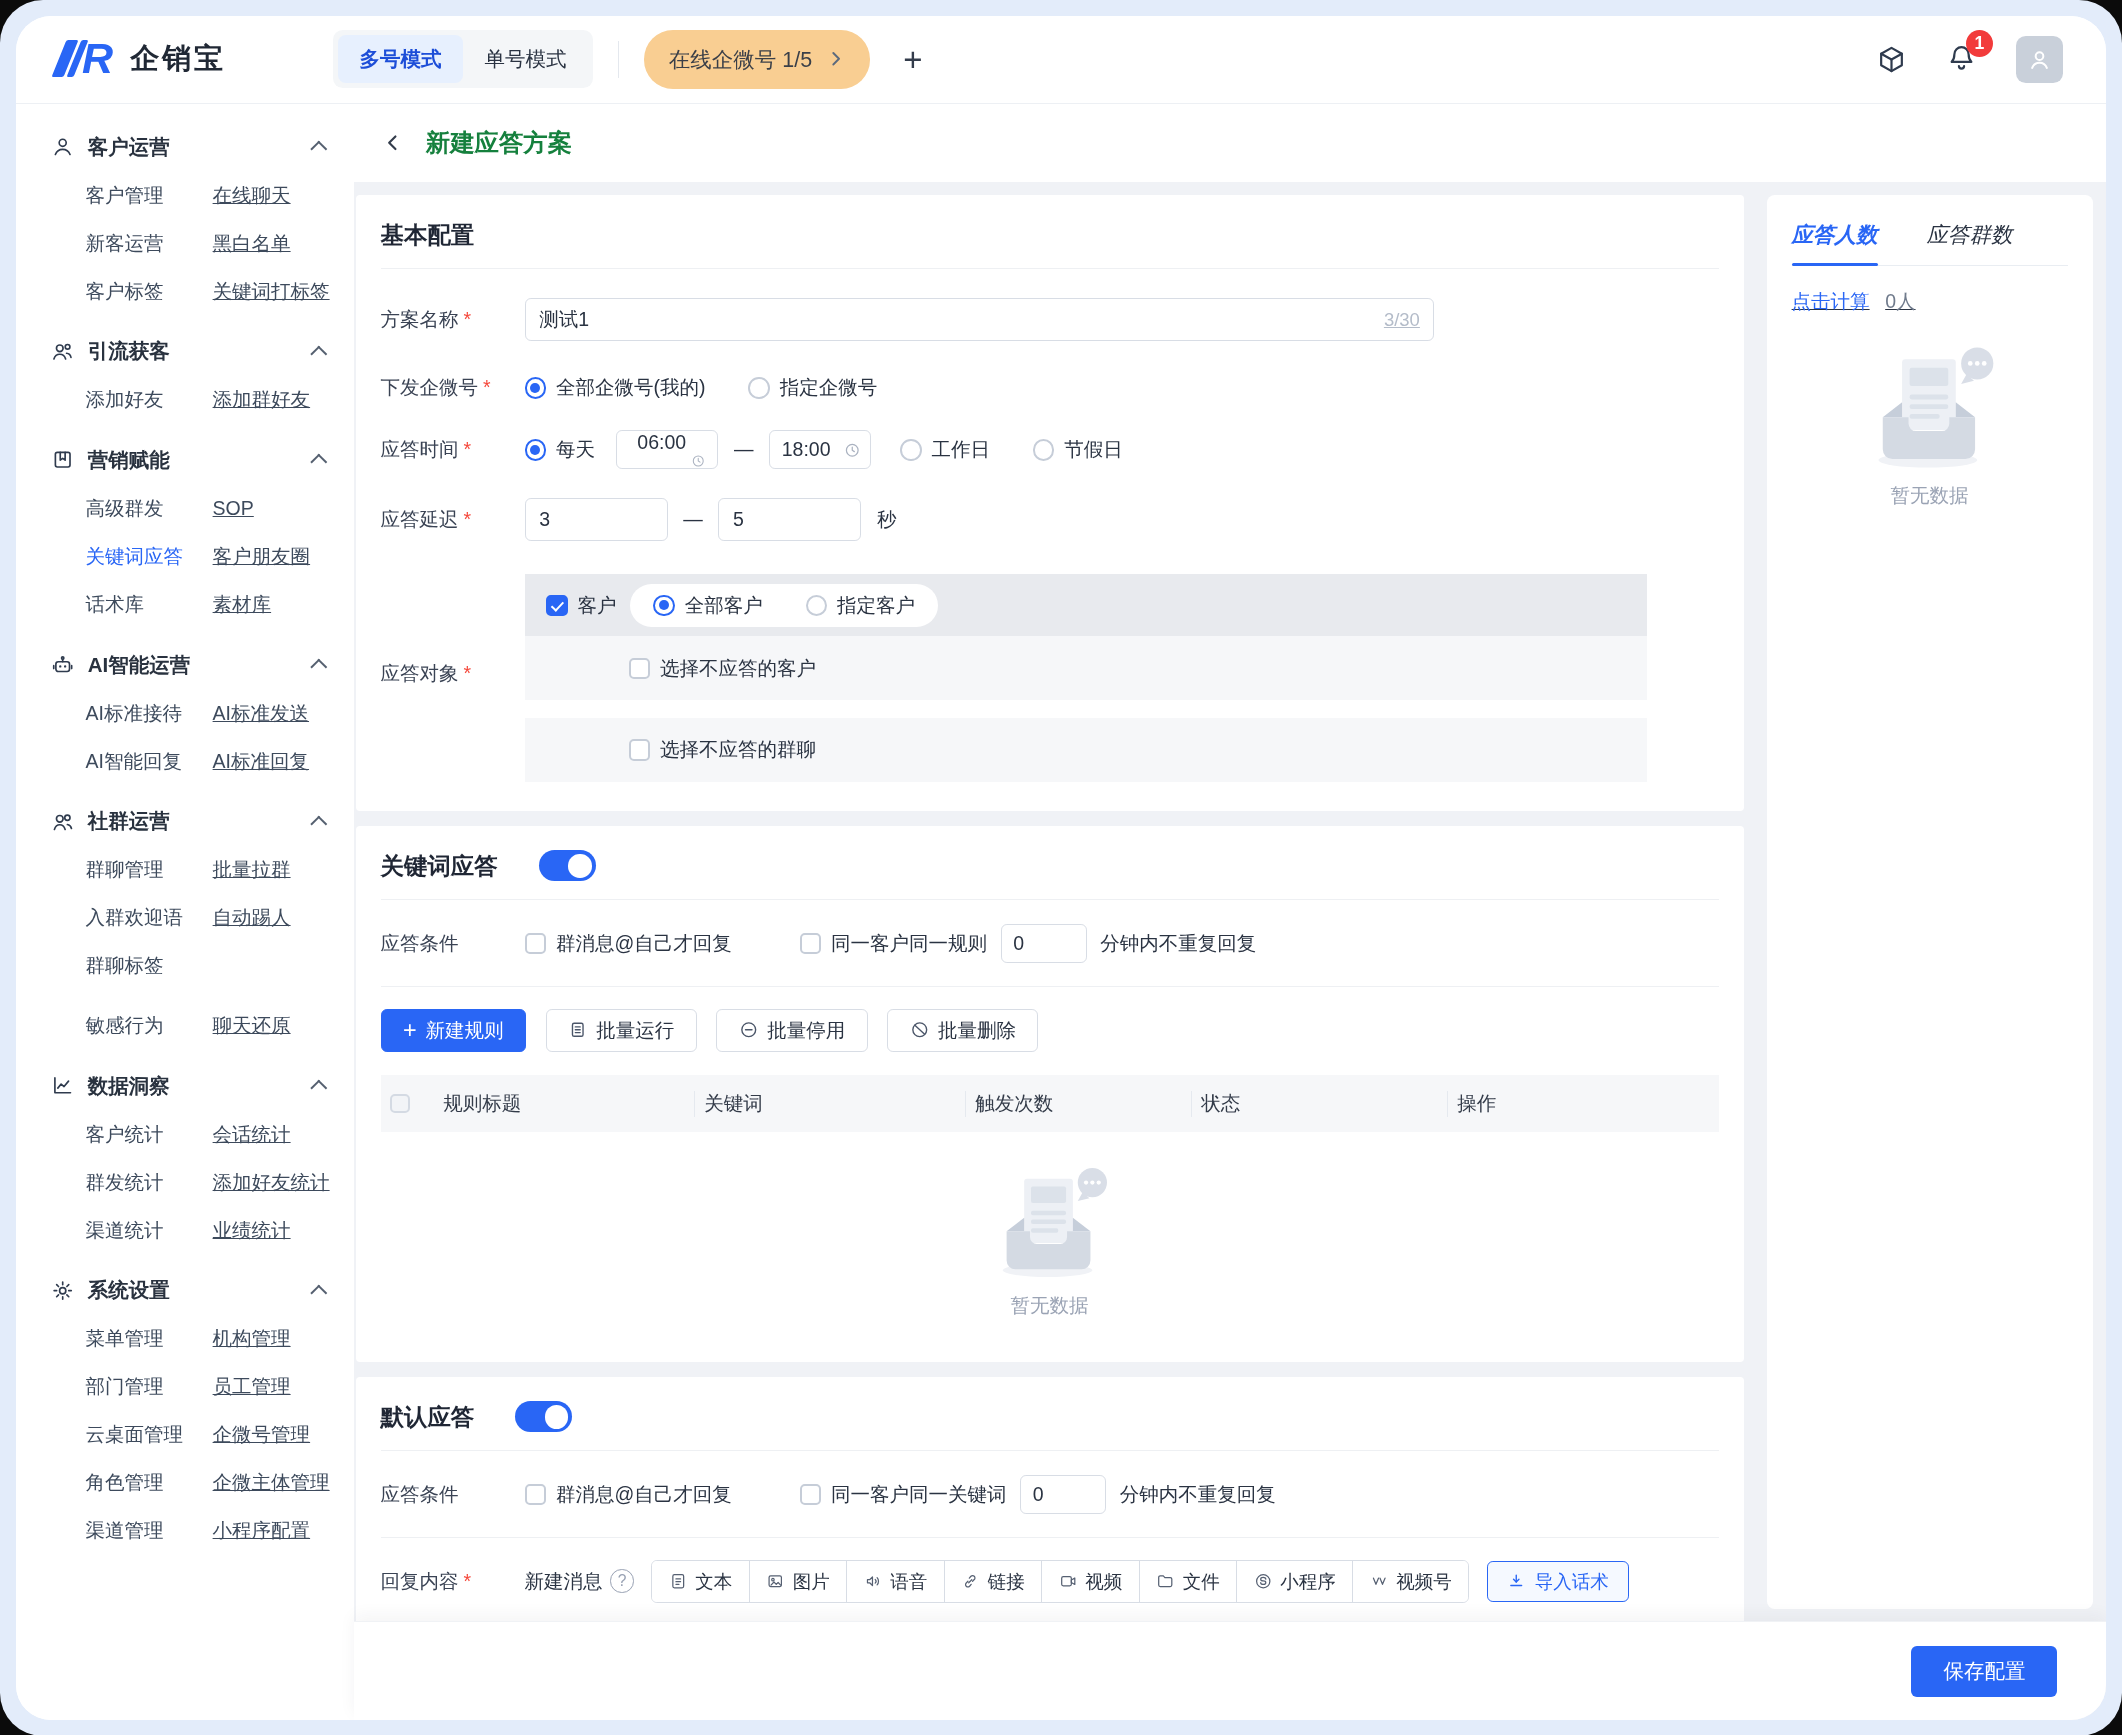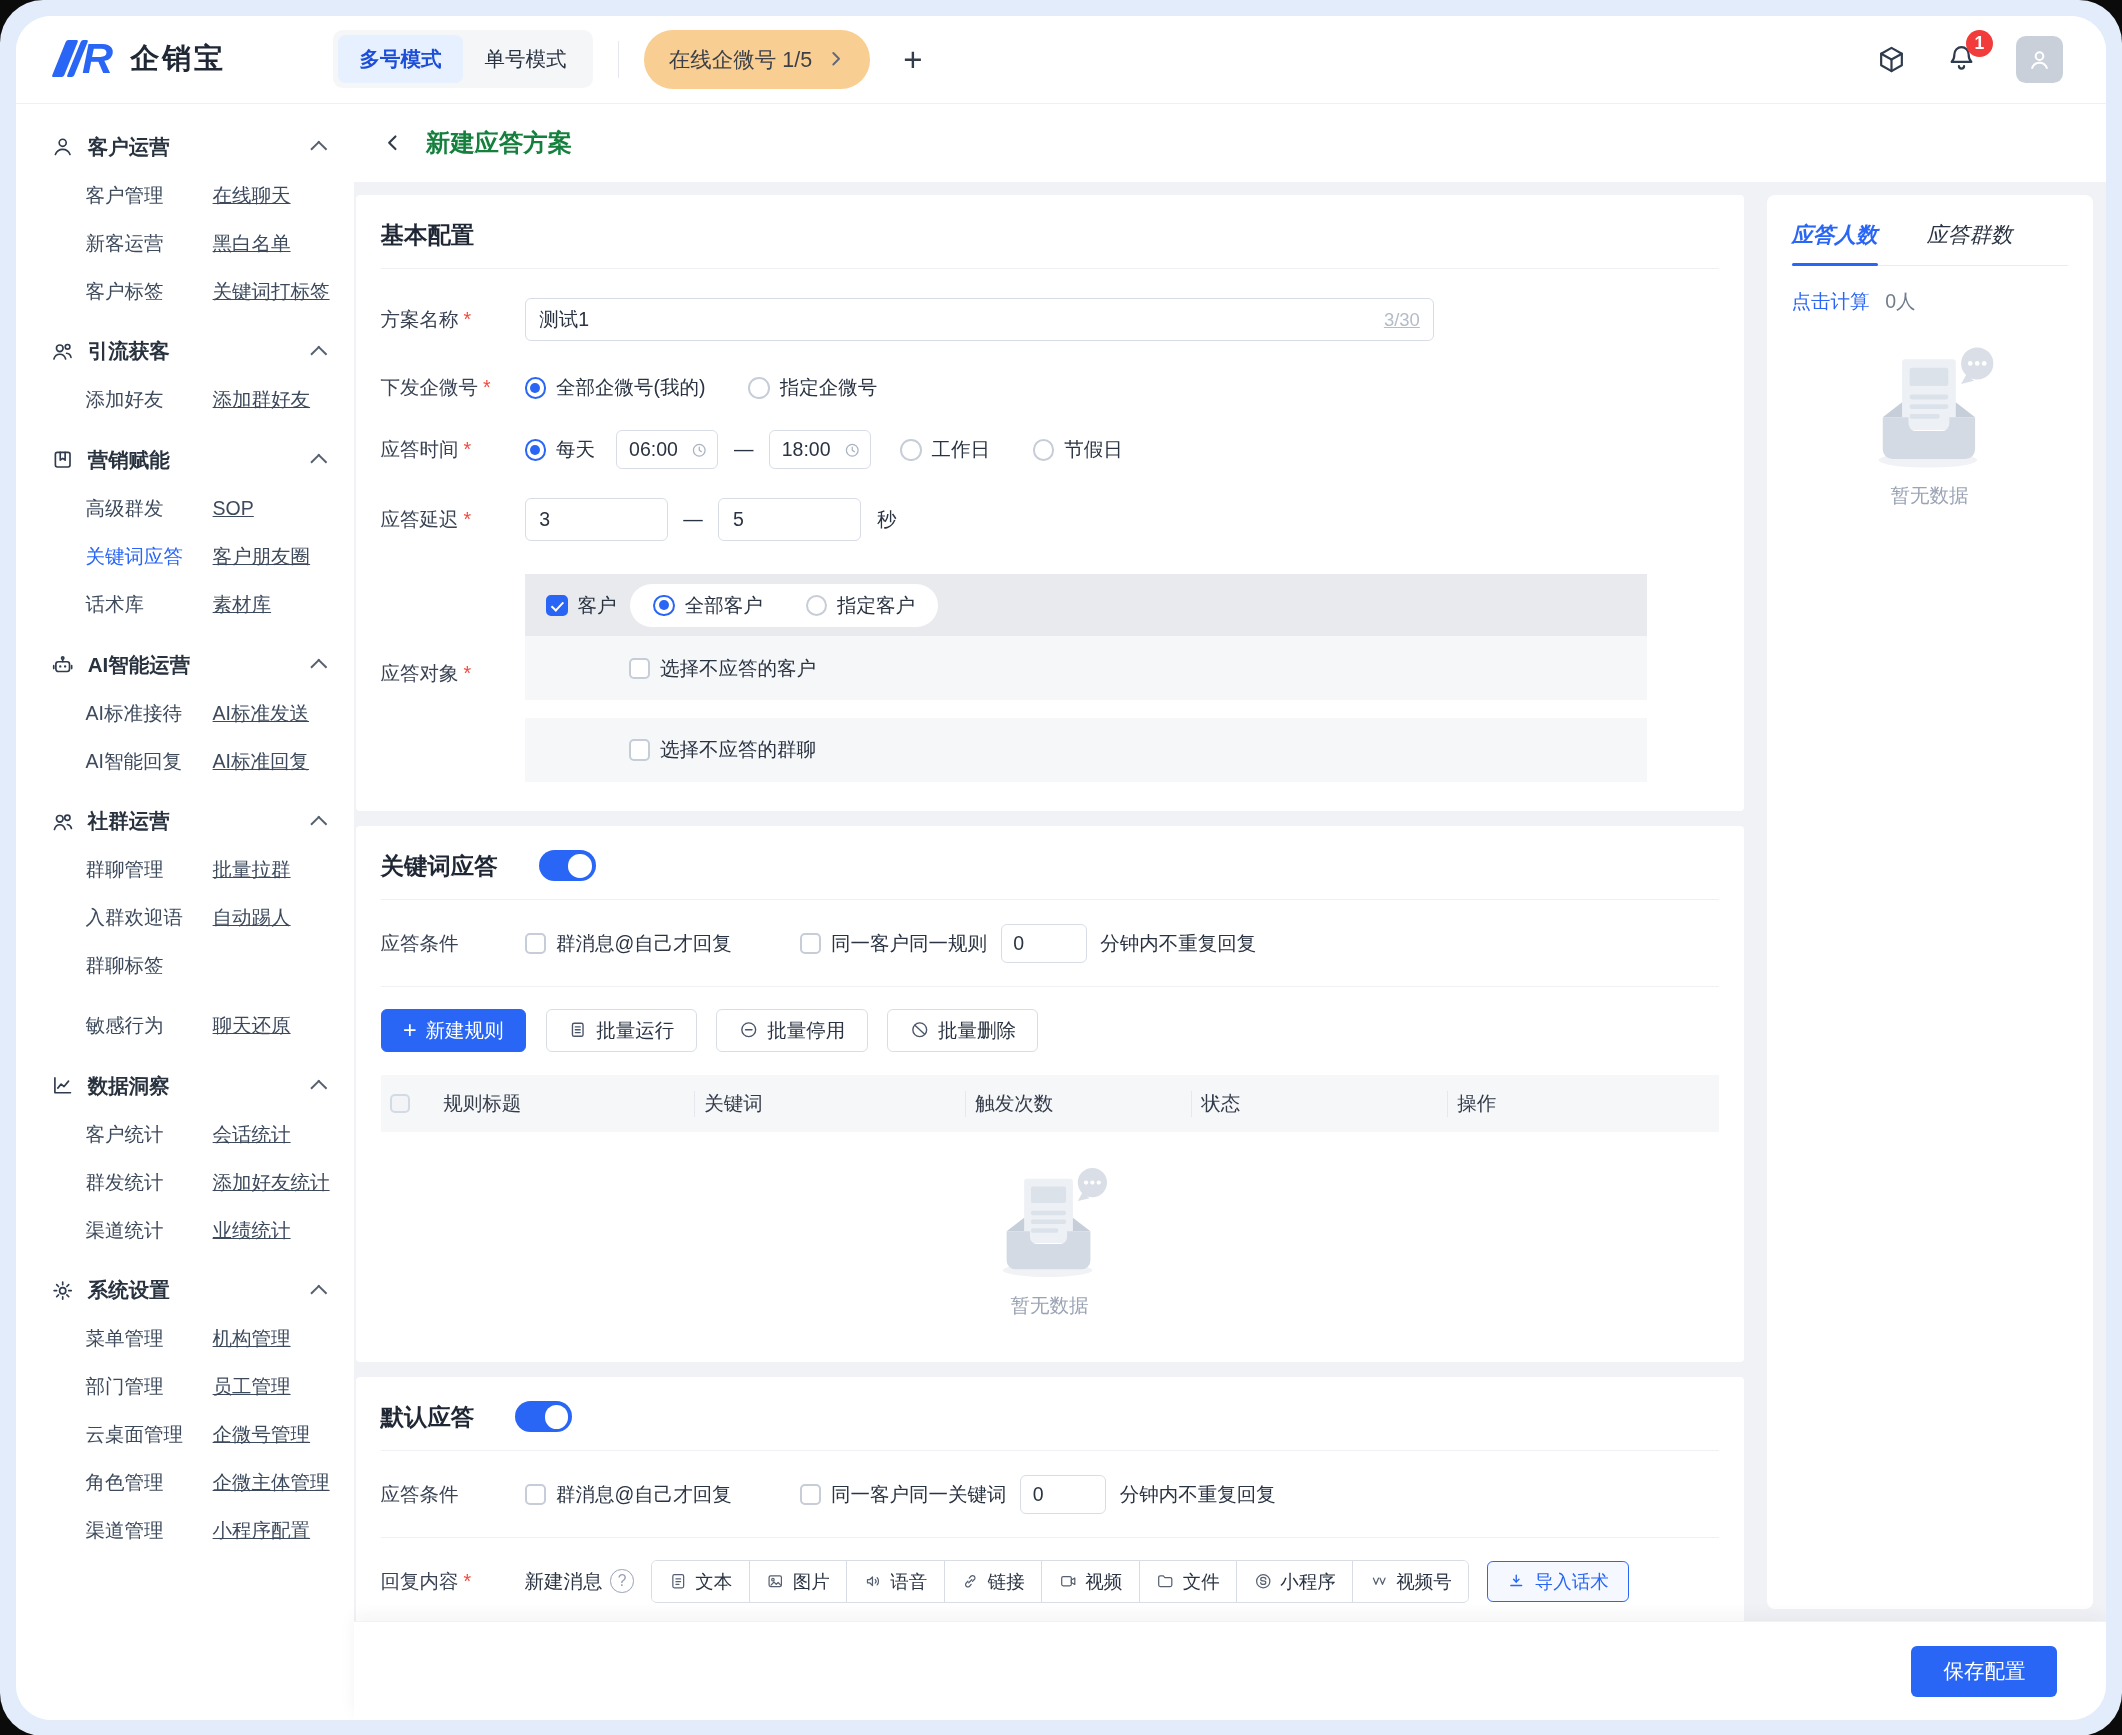--- a/index.html
+++ b/index.html
@@ -112,21 +112,21 @@
   .import-btn { display:flex; align-items:center; gap:8.8px; height:41px; padding:0 19.5px; margin-left:17.6px; border:1px solid #2966f5; border-radius:5.9px; color:#2966f5; background:#f5f9ff; font-size:18.5px; cursor:pointer; }
   .import-btn svg { width:18.5px; height:18.5px; stroke:#2966f5; fill:none; stroke-width:1.8; stroke-linecap:round; stroke-linejoin:round; }
 
   
   .panel { position:absolute; left:1413px; top:13.7px; width:326px; height:1414px; background:#fff; border-radius:7.8px; padding:25px 25px 0 25px; }
   .panel-tabs { display:flex; align-items:flex-start; border-bottom:1px solid #e9edf2; padding-bottom:16px;font-style:italic; }
   .ptab { font-size:21.5px; color:#2a3342; cursor:pointer; position:relative; }
   .ptab + .ptab { margin-left:49px; }
   .ptab.active { color:#2966f5; font-weight:600; }
   .ptab.active::after { content:""; position:absolute; left:0; right:0; bottom:-16.6px; height:2.9px; background:#2966f5; border-radius:2px; }
-  .calc-row { display:flex; align-items:center; margin-top:21.5px; }
+  .calc-row { display:flex; align-items:center; margin-top:21.5px;text-decoration:underline; }
   .calc-link { font-size:19.5px; font-weight:500; color:#2966f5; cursor:pointer; }
   .calc-count { font-size:19.5px; color:#707b8c; margin-left:15.6px; }
   .panel-empty { display:flex; flex-direction:column; align-items:center; margin-top:29px; }
 
   
   .footer { position:absolute; left:0; right:0; bottom:0; height:99px; background:#fff; border-top:1px solid #f0f2f5; box-shadow:0 -5.9px 15.6px rgba(31,38,52,0.05); display:flex; align-items:center; z-index:25; }
   .save-btn { margin-left:auto; margin-right:49px; width:146px; height:51px; background:#2966f5; color:#fff; border:none; border-radius:5.9px; font-size:20.5px; cursor:pointer; font-family:inherit; }
 </style>
 </head>
 <body>
@@ -383,21 +383,21 @@
                 <span>指定企微号</span>
               </span>
           </div>
 
           <div class="frow" style="margin-top:29px;">
             <span class="flabel req">应答时间</span>
             <span class="opt">
                 <span class="radio on"></span>
                 <span>每天</span>
               </span>
-            <span class="time-box" style="margin-left:21.5px;">
+            <span class="time-box" style="margin-left:21.5px;flex-direction:column;">
               <input value="06:00" style="">
               <svg class="clock" viewBox="0 0 24 24">
                   <circle cx="12" cy="12" r="8.5"></circle>
                   <path d="M12 7.5V12l3 2"></path>
                 </svg>
             </span>
             <span class="dash">—</span>
             <span class="time-box">
               <input value="18:00" style="">
               <svg class="clock" viewBox="0 0 24 24">

